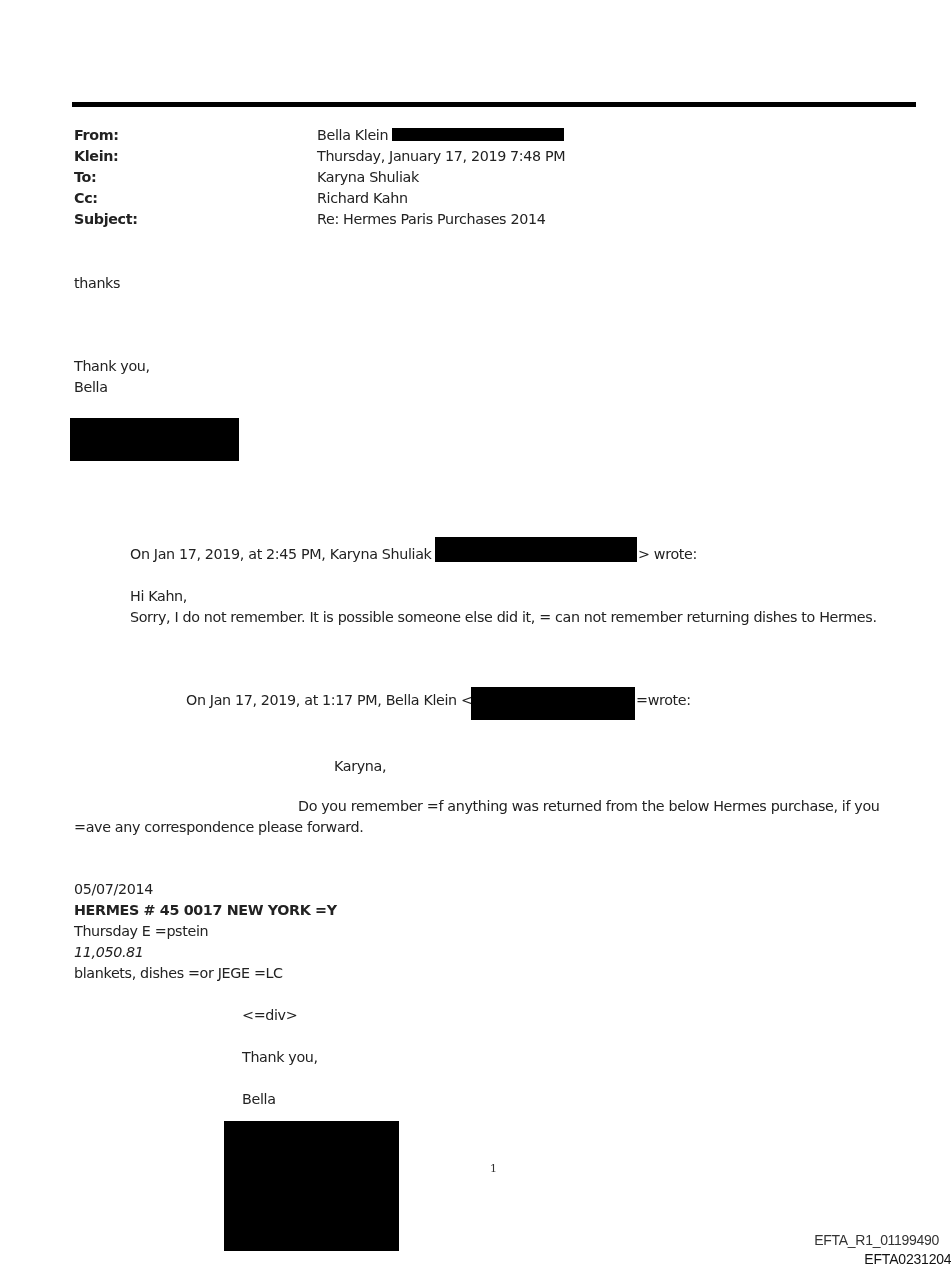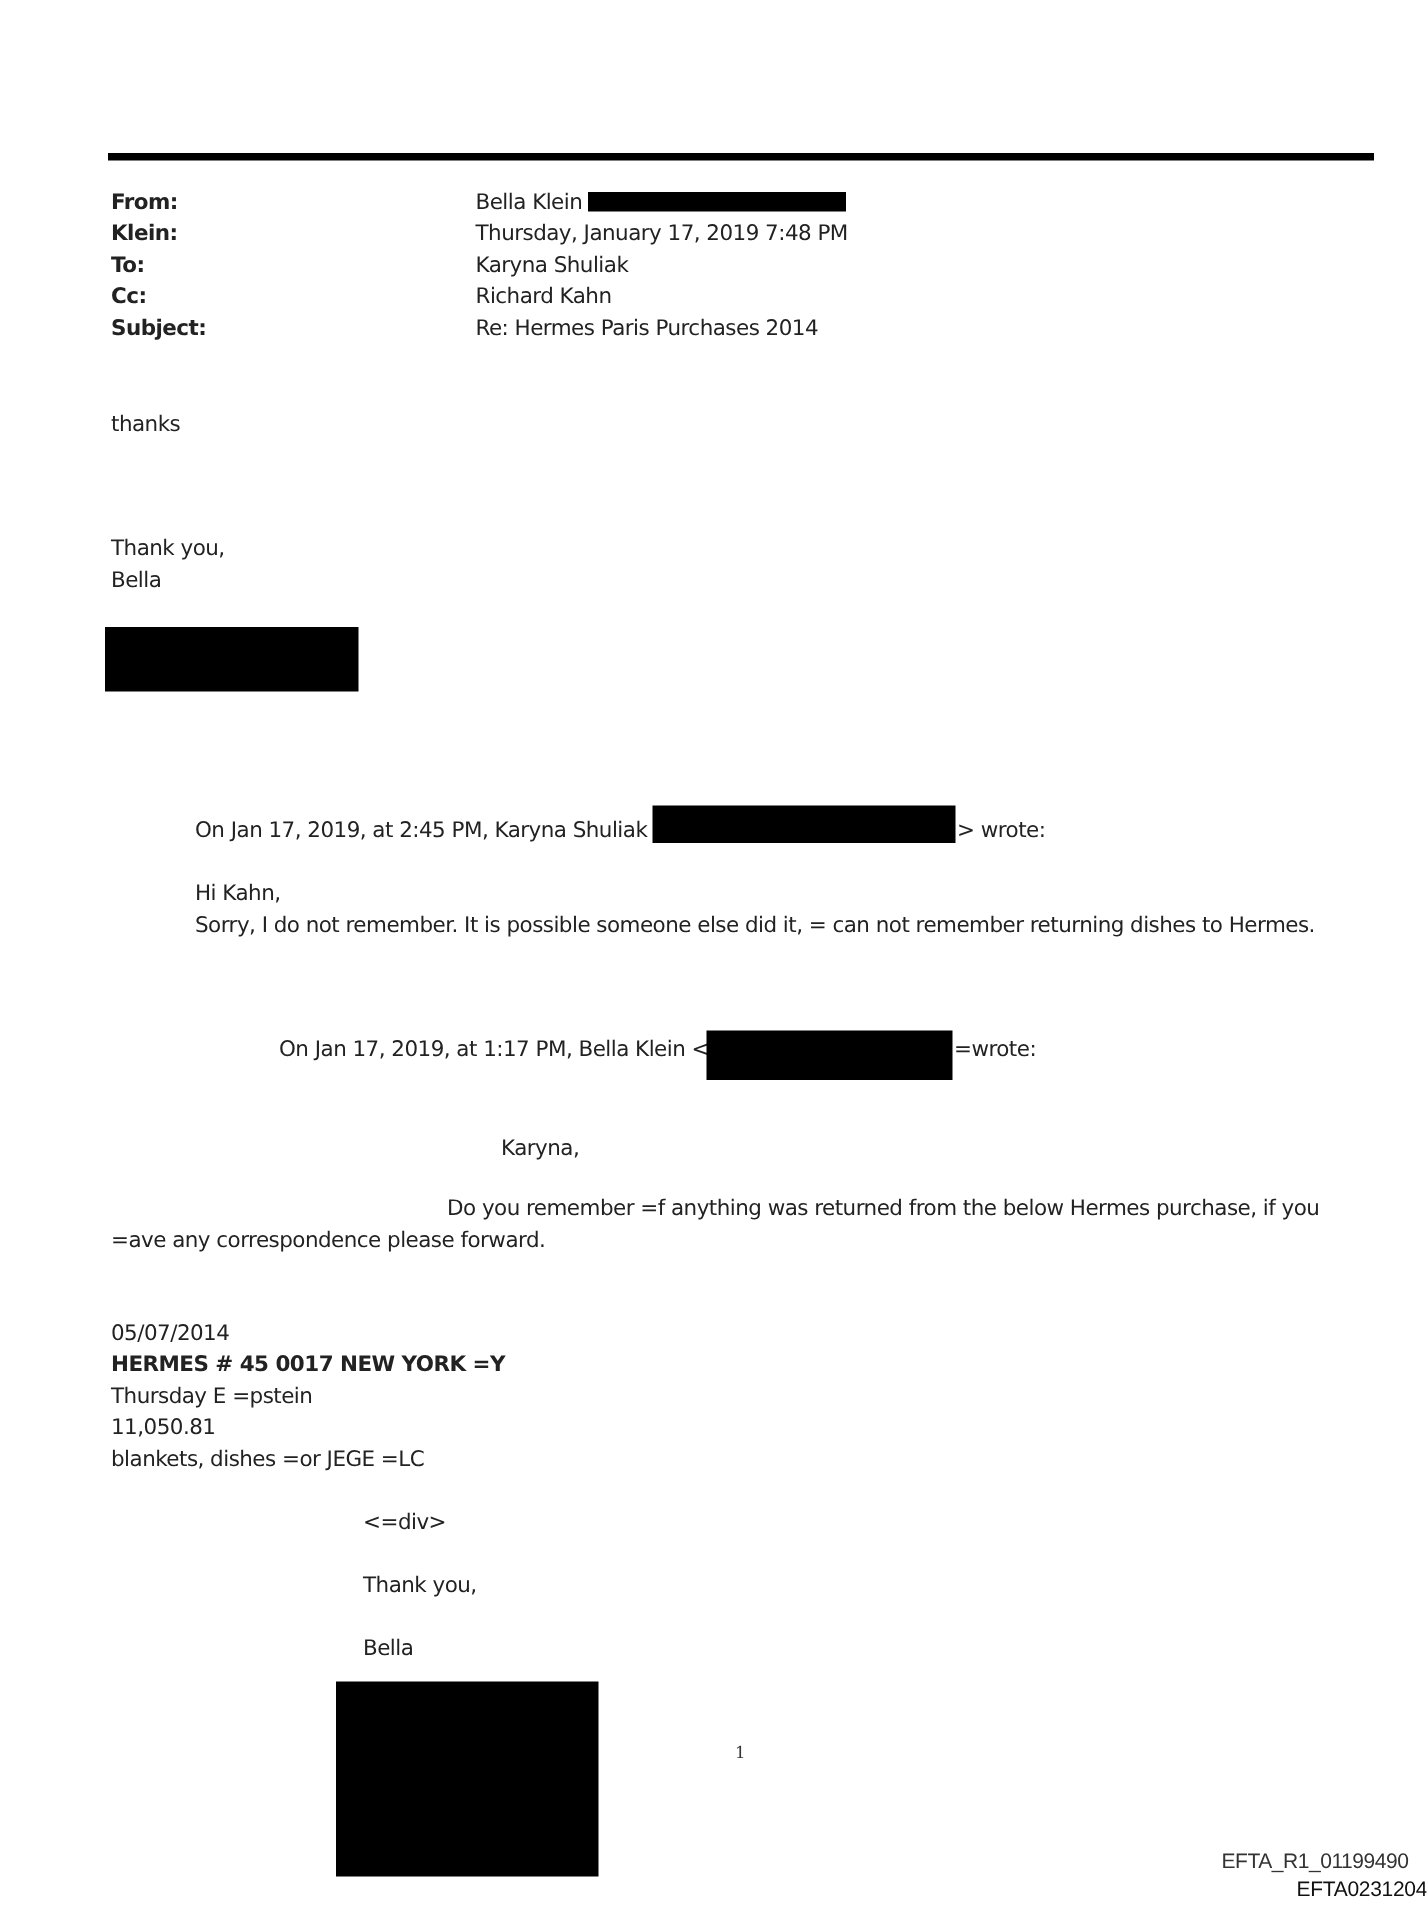--- a/index.html
+++ b/index.html
@@ -99,21 +99,21 @@
     <span class="abs txt" style="left:618px; top:690px;">=wrote:</span>
 
     <span class="abs txt" style="left:280px; top:756px;margin-left:36px;">Karyna,</span>
     <span class="abs txt" style="left:280px; top:796px;">Do you remember =f anything was  returned from the below Hermes purchase, if you</span>
     <span class="abs txt" style="left:56px; top:817px;">=ave any correspondence please forward.</span>
 
     <div>
       <span class="abs txt" style="left:56px; top:879px;">05/07/2014</span>
       <span class="abs txt" style="left:56px; top:900px;font-weight:bold;">HERMES # 45 0017 NEW YORK =Y</span>
       <span class="abs txt" style="left:56px; top:921px;">Thursday E =pstein</span>
-      <span class="abs txt" style="left:56px; top:942px;">11,050.81</span>
+      <span class="abs txt" style="left:56px; top:942px;font-style:italic;">11,050.81</span>
       <span class="abs txt" style="left:56px; top:963px;">blankets, dishes =or JEGE =LC</span>
     </div>
 
     <span class="abs txt" style="left:224px; top:1005px;">&lt;=div&gt;</span>
     <span class="abs txt" style="left:224px; top:1047px;">Thank you,</span>
     <span class="abs txt" style="left:224px; top:1089px;">Bella</span>
     <div class="redact" style="left:206px; top:1121px; width:175px; height:130px;"></div>
   </div>
 
   <span class="abs page-num" style="left:472px; top:1162px;">1</span>

